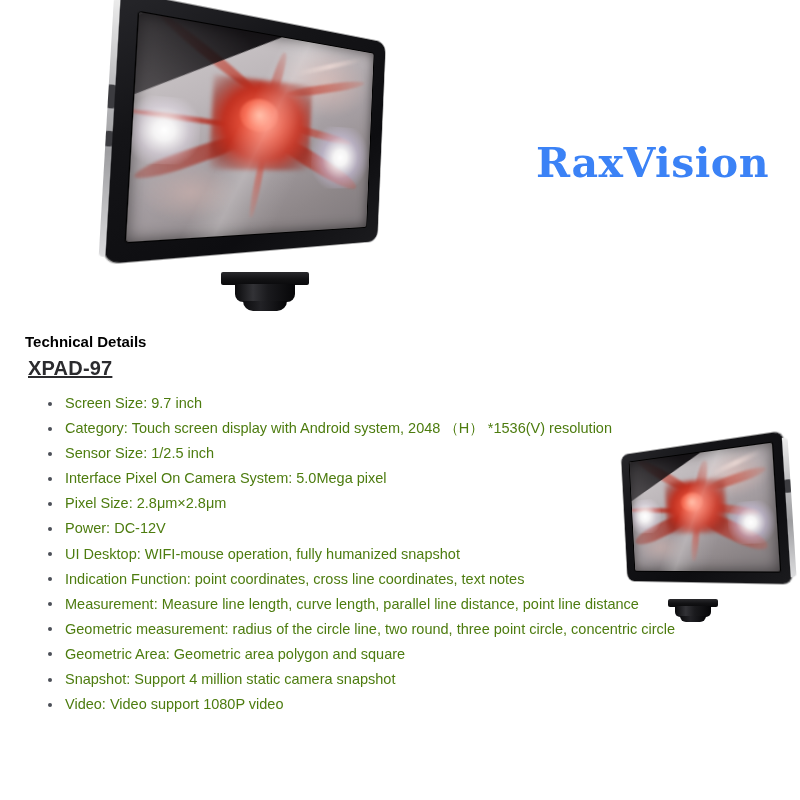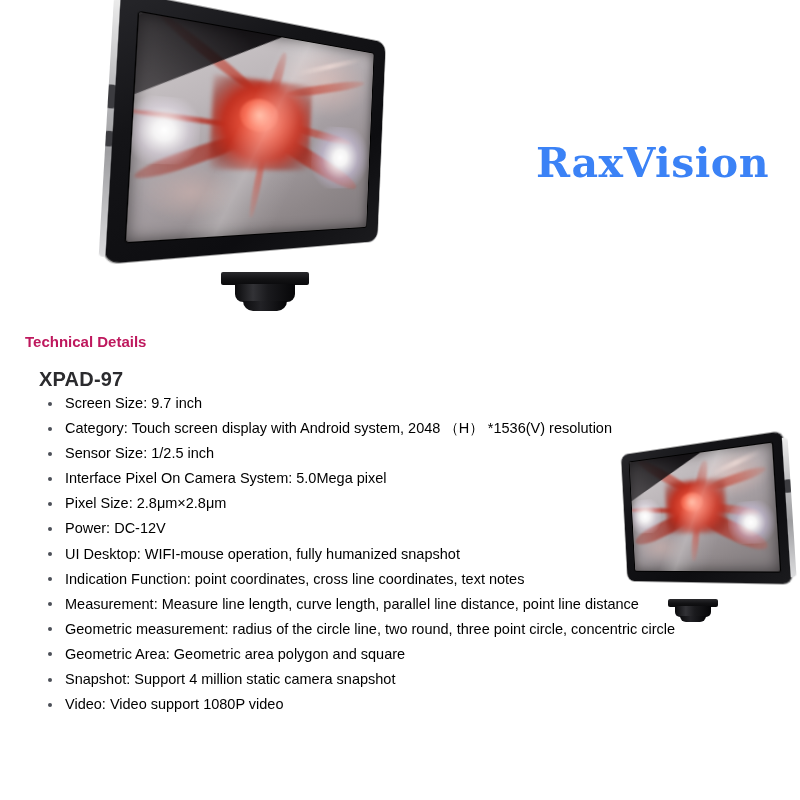--- a/index.html
+++ b/index.html
@@ -11,35 +11,35 @@
   
   .brand{
     position:absolute;left:536px;top:138px;width:240px;height:50px;
     font-family:"DejaVu Serif", serif;font-weight:bold;font-size:41px;
     color:#3b82f6;letter-spacing:0.5px;line-height:50px;
   }
 
   
   .h-tech{
     position:absolute;left:25px;top:333px;margin:0;
-    font-size:15px;font-weight:bold;color:#be185d;
+    font-size:15px;font-weight:bold;color:#000000;
   }
   .h-model{
-    position:absolute;left:24px;top:353px;margin:15px;
-    font-size:20px;font-weight:bold;color:#2b2b2e;letter-spacing:0.2px;
+    position:absolute;left:24px;top:353px;margin:4px;
+    font-size:20px;font-weight:bold;color:#2b2b2e;letter-spacing:0.2px;text-decoration:underline;
   }
 
   
   ul.specs{
     position:absolute;left:47px;top:391px;margin:0;padding:0;list-style:none;
     width:700px;
   }
   ul.specs li{
     position:relative;padding-left:18px;line-height:25.1px;height:25.1px;
-    font-size:14.5px;color:#000000;white-space:nowrap;
+    font-size:14.5px;color:#4d7c0f;white-space:nowrap;
   }
   ul.specs li::before{
     content:"";position:absolute;left:1px;top:50%;transform:translateY(-50%);
     width:4px;height:4px;border-radius:50%;background:#4b4f57;
   }
 
   
   .product{position:absolute;}
   .tablet{
     position:absolute;border-radius:12px;

